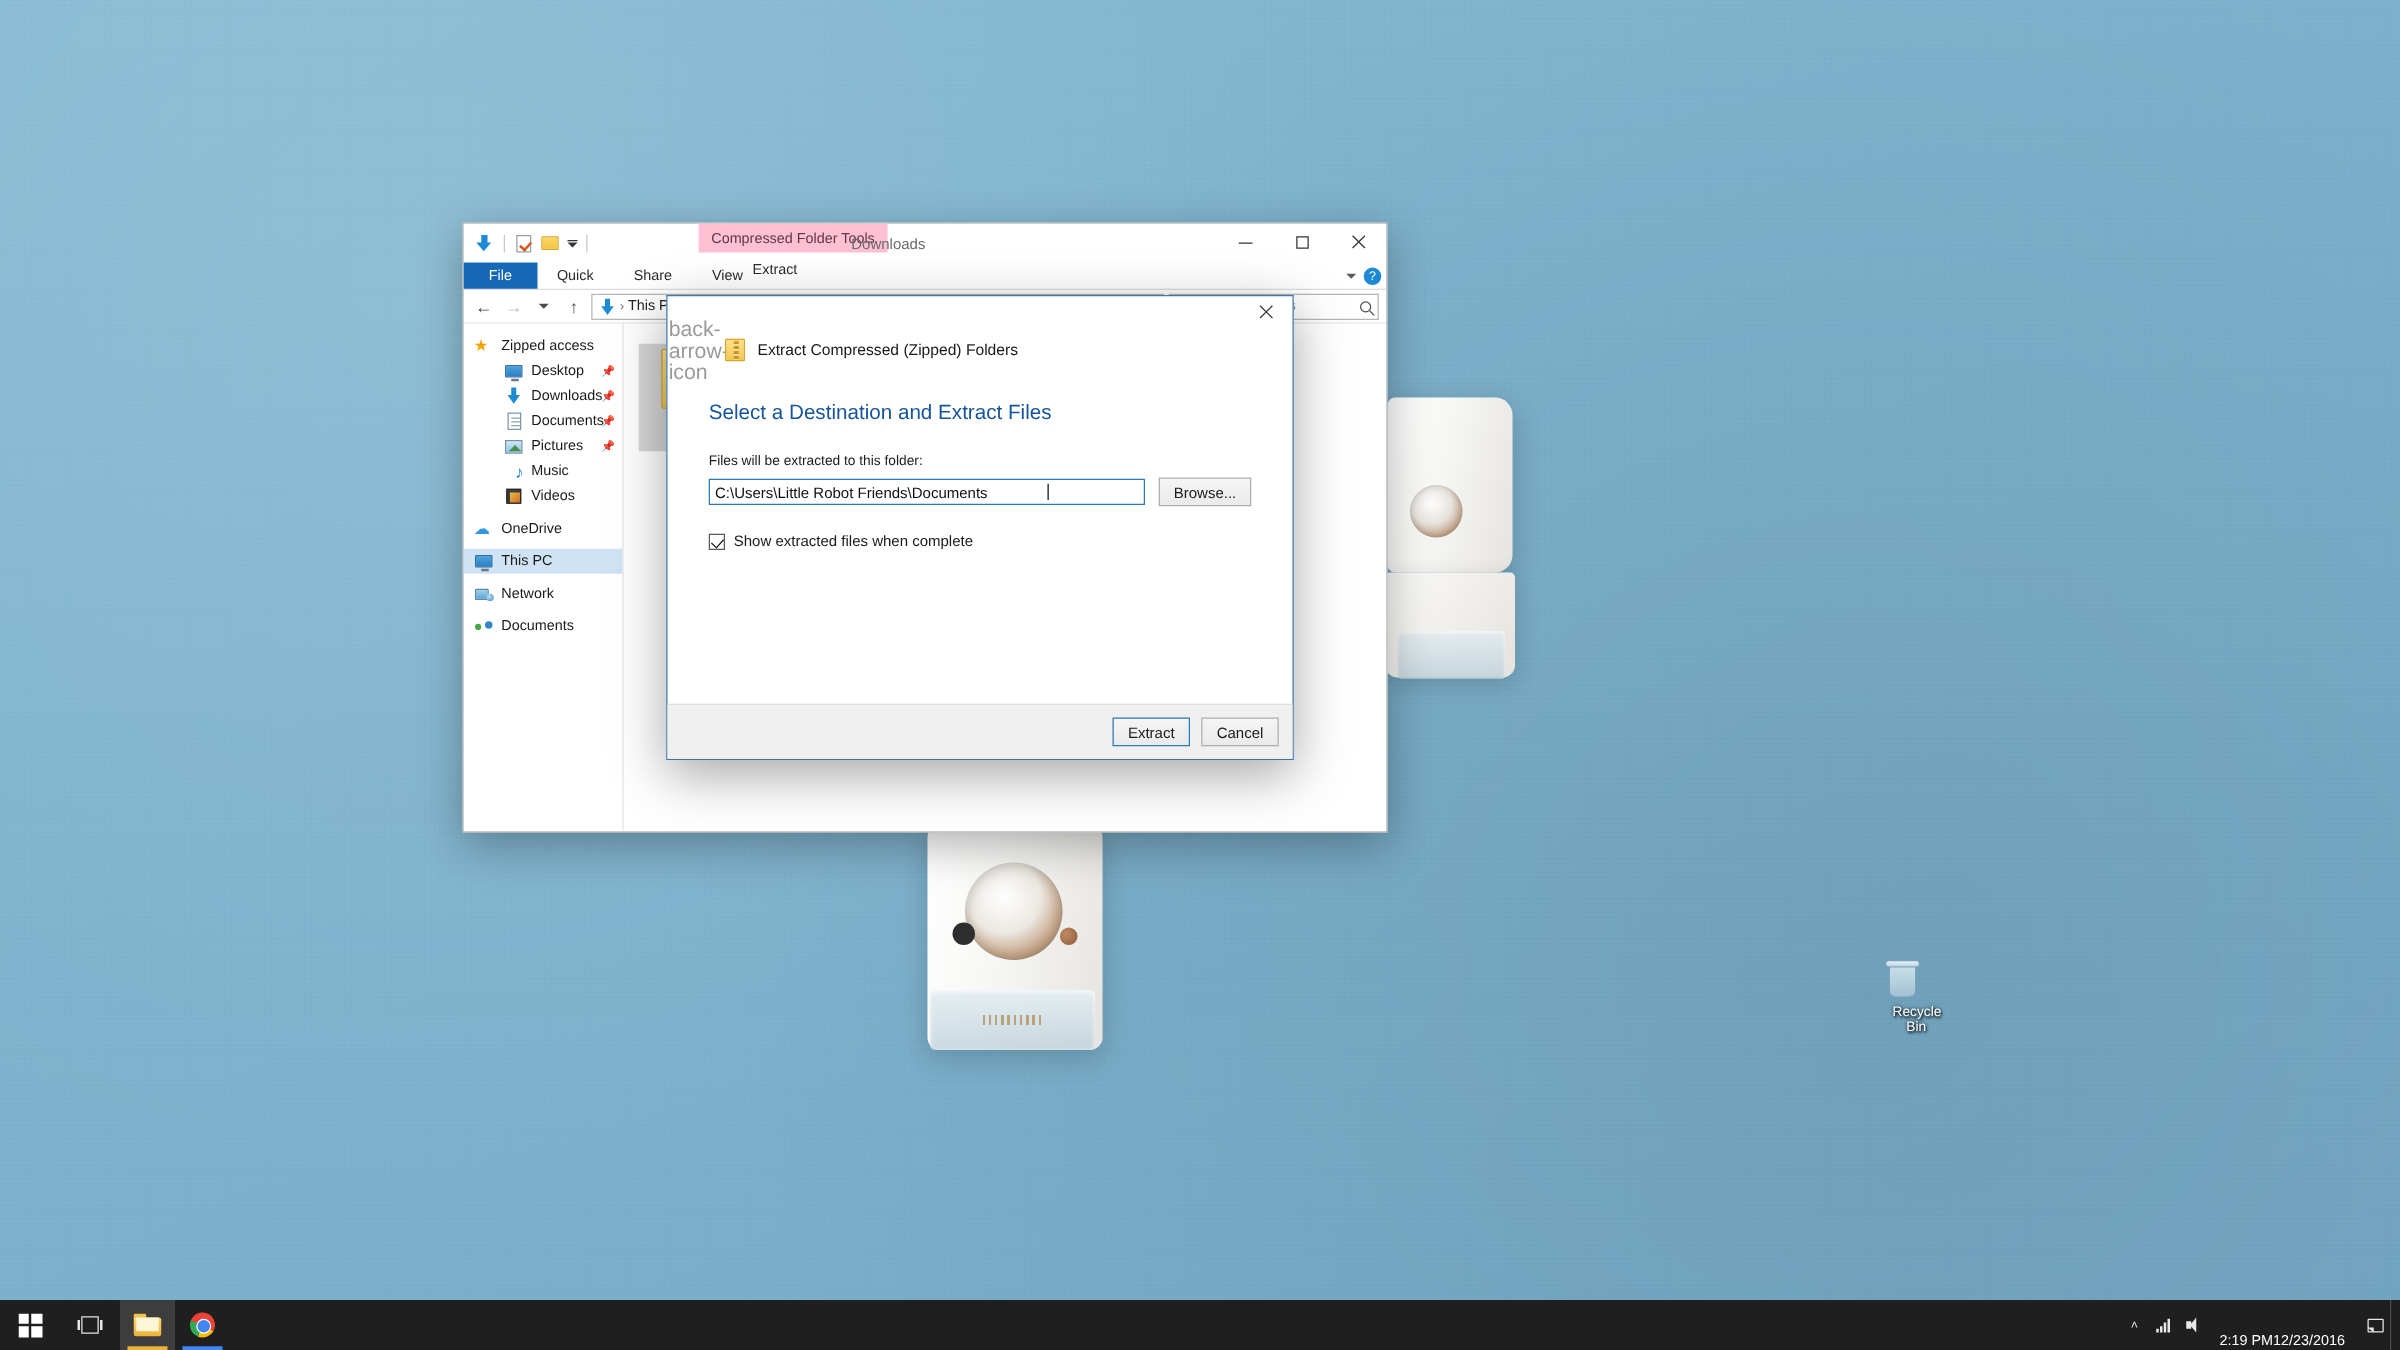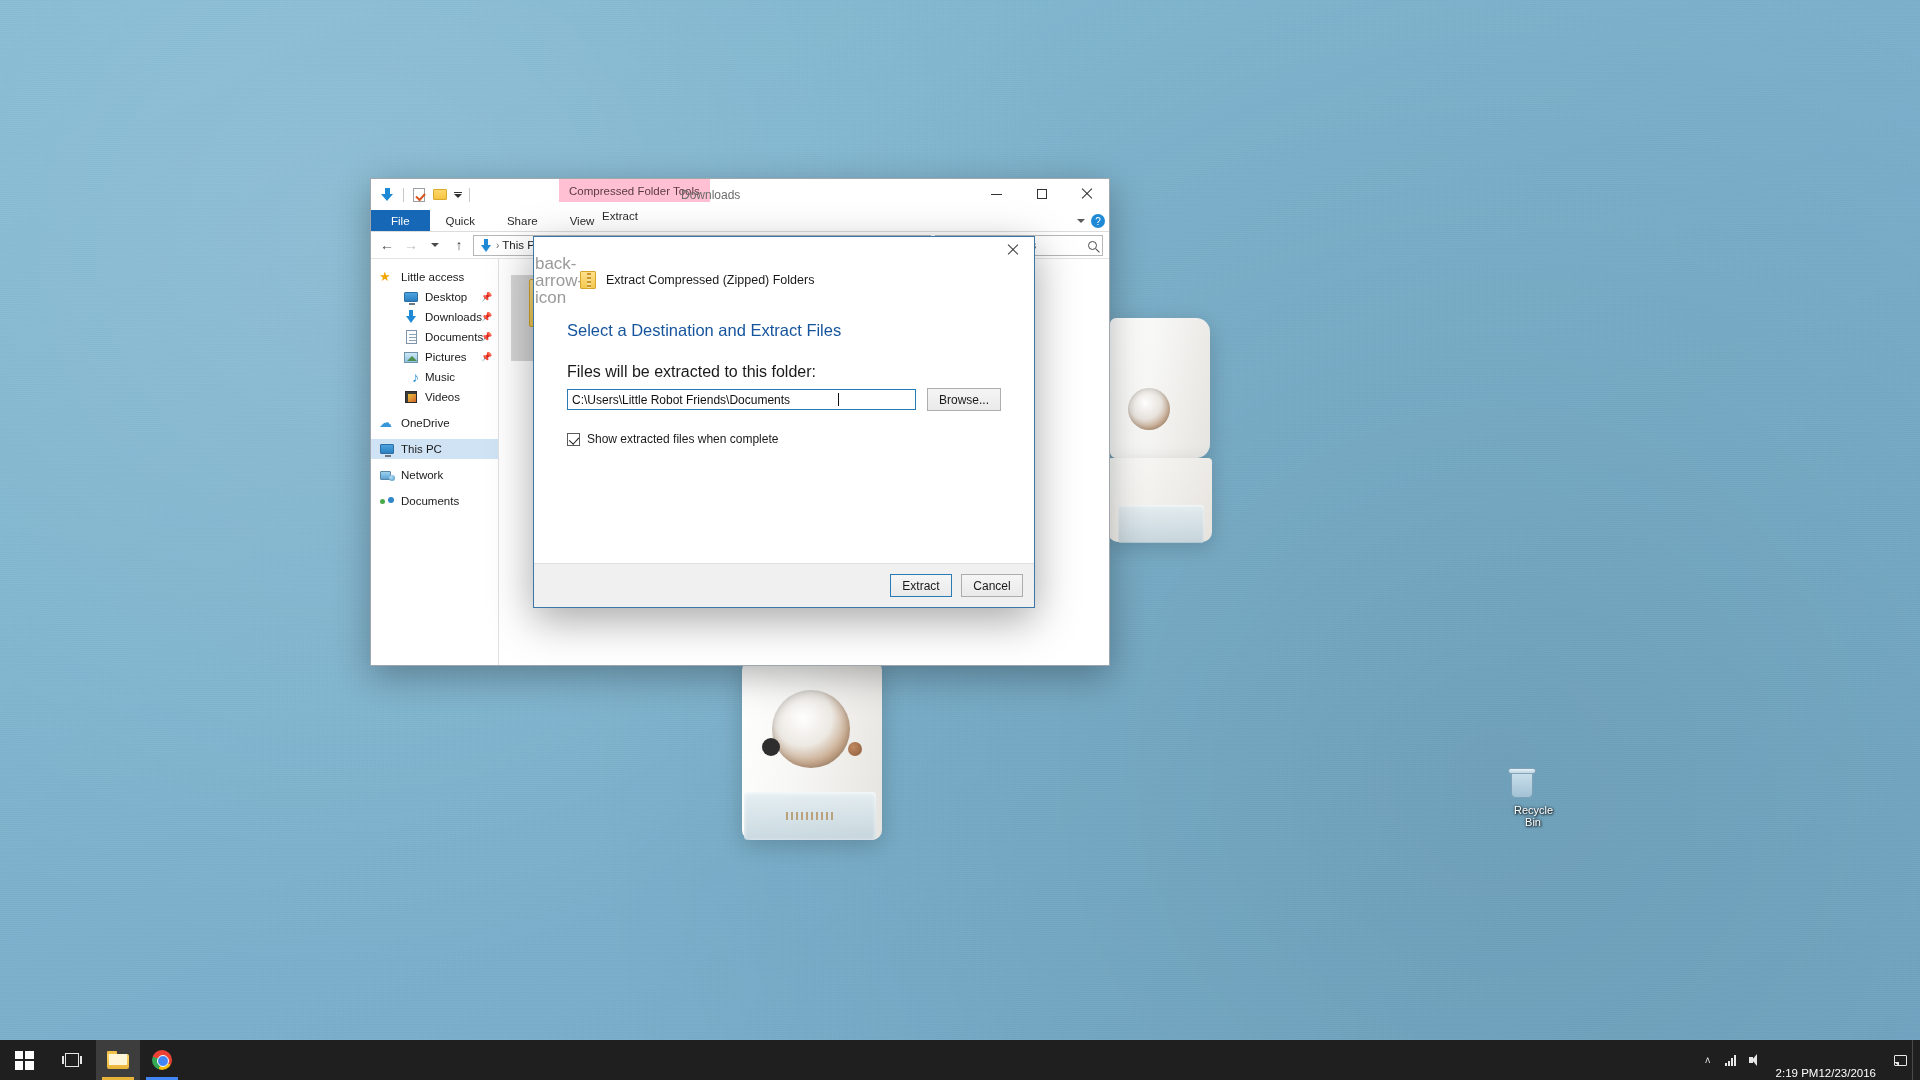--- a/index.html
+++ b/index.html
@@ -352,21 +352,21 @@
     content: ""; position: absolute; left: 6px; top: 1px; width: 4px; height: 15px;
     background: repeating-linear-gradient(180deg, #c9962a 0 2px, #f6dd98 2px 4px);
   }
   #dlg-title-text { font-size: 12.5px; color: #1a1a1a; }
 
   #dlg-content { flex: 1; padding: 24px 33px 0; min-height: 0; }
   #dlg-heading {
     font-size: 16.5px; color: #16549c; margin-bottom: 23px;
     font-weight: normal;
   }
-  #dlg-fieldlabel { font-size: 16px; color: #1a1a1a; margin-bottom: 7px; }
+  #dlg-fieldlabel { font-size: 11px; color: #1a1a1a; margin-bottom: 7px; }
   #dlg-row { display: flex; align-items: center; gap: 11px; margin-bottom: 21px; }
   #dlg-path {
     flex: 1; height: 21px; border: 1px solid #2a7bb5; background: #fff;
     font-size: 12px; color: #111; padding: 0 4px;
     display: flex; align-items: center; font-family: "Liberation Sans", sans-serif;
     outline: none;
     gap: 47px;
   }
   #dlg-caret {
     display: inline-block; width: 1px; height: 13px; background: #111;
@@ -608,21 +608,21 @@
       <div id="searchbox">
         <span>Search Downloads</span>
         <span class="mag"></span>
       </div>
     </div>
 
     <div id="ex-body">
       <div id="sidebar">
         <div class="side-item">
           <span class="side-ico i-star">★</span>
-          <span>Little access</span>
+          <span>Zipped access</span>
         </div>
         <div class="side-item indent">
           <span class="side-ico">
               <i class="i-monitor"></i>
             </span>
           <span>Desktop</span>
           <span class="pin">📌</span>
         </div>
         <div class="side-item indent">
           <span class="side-ico">

